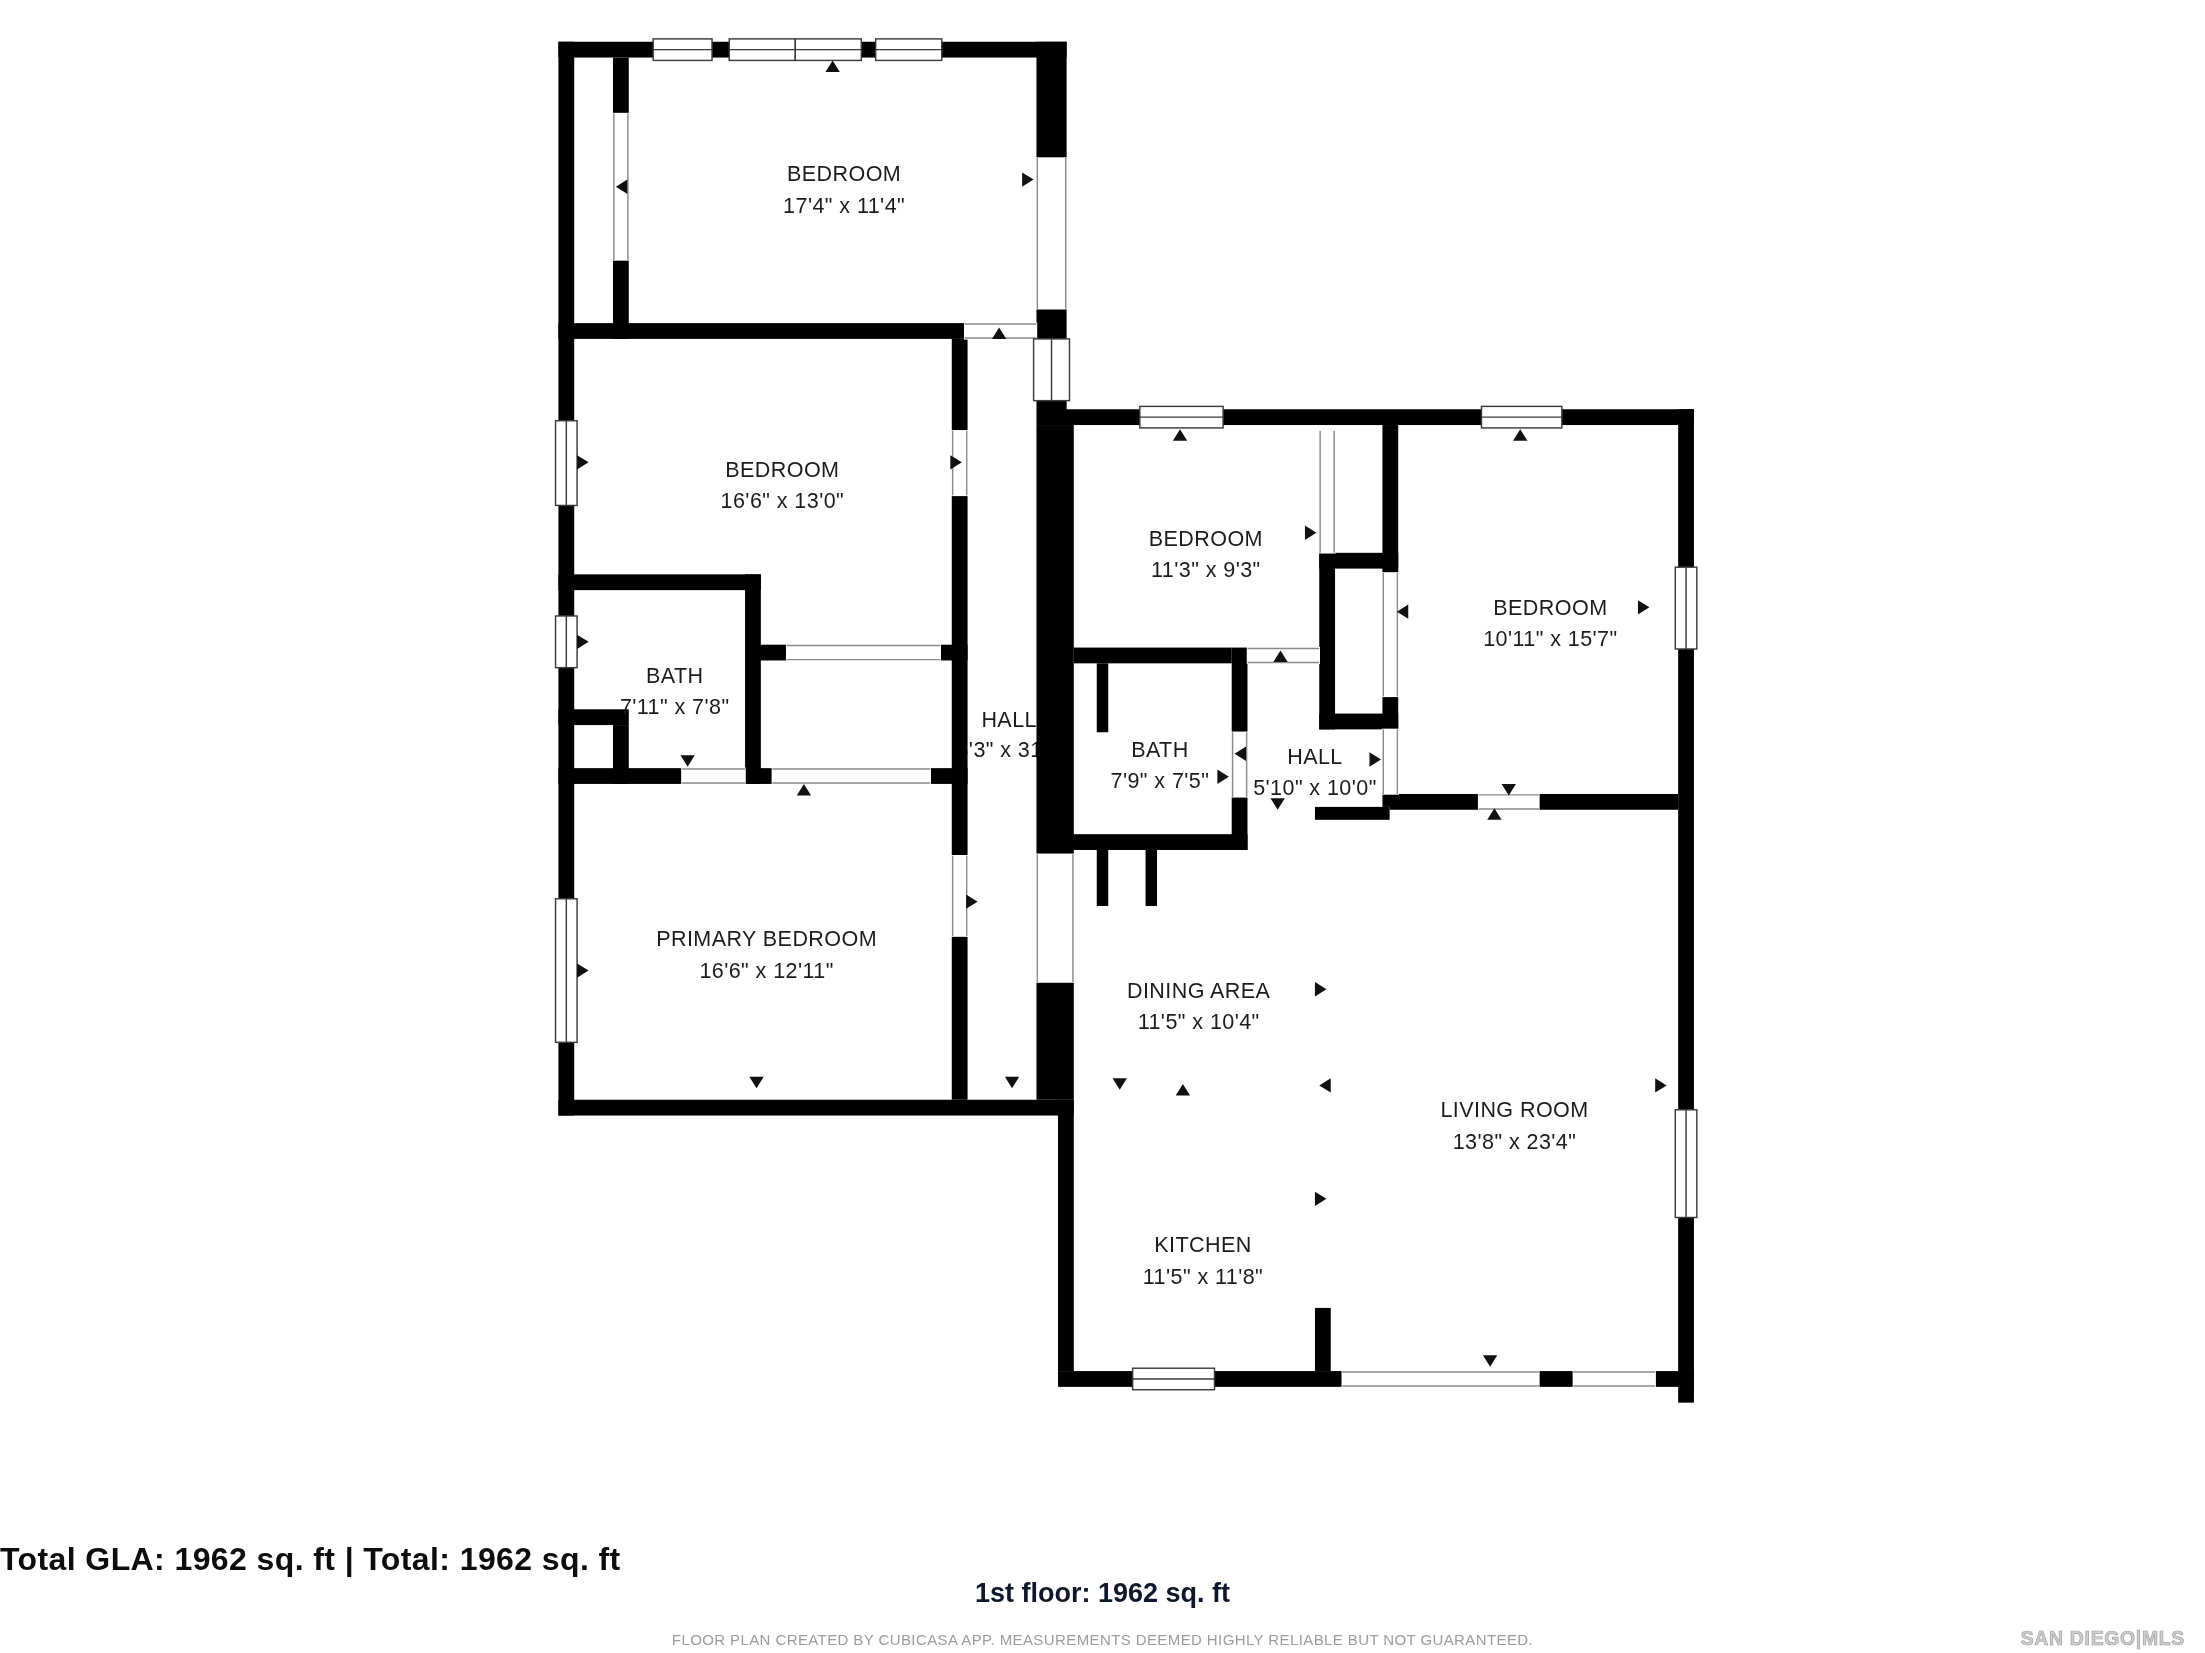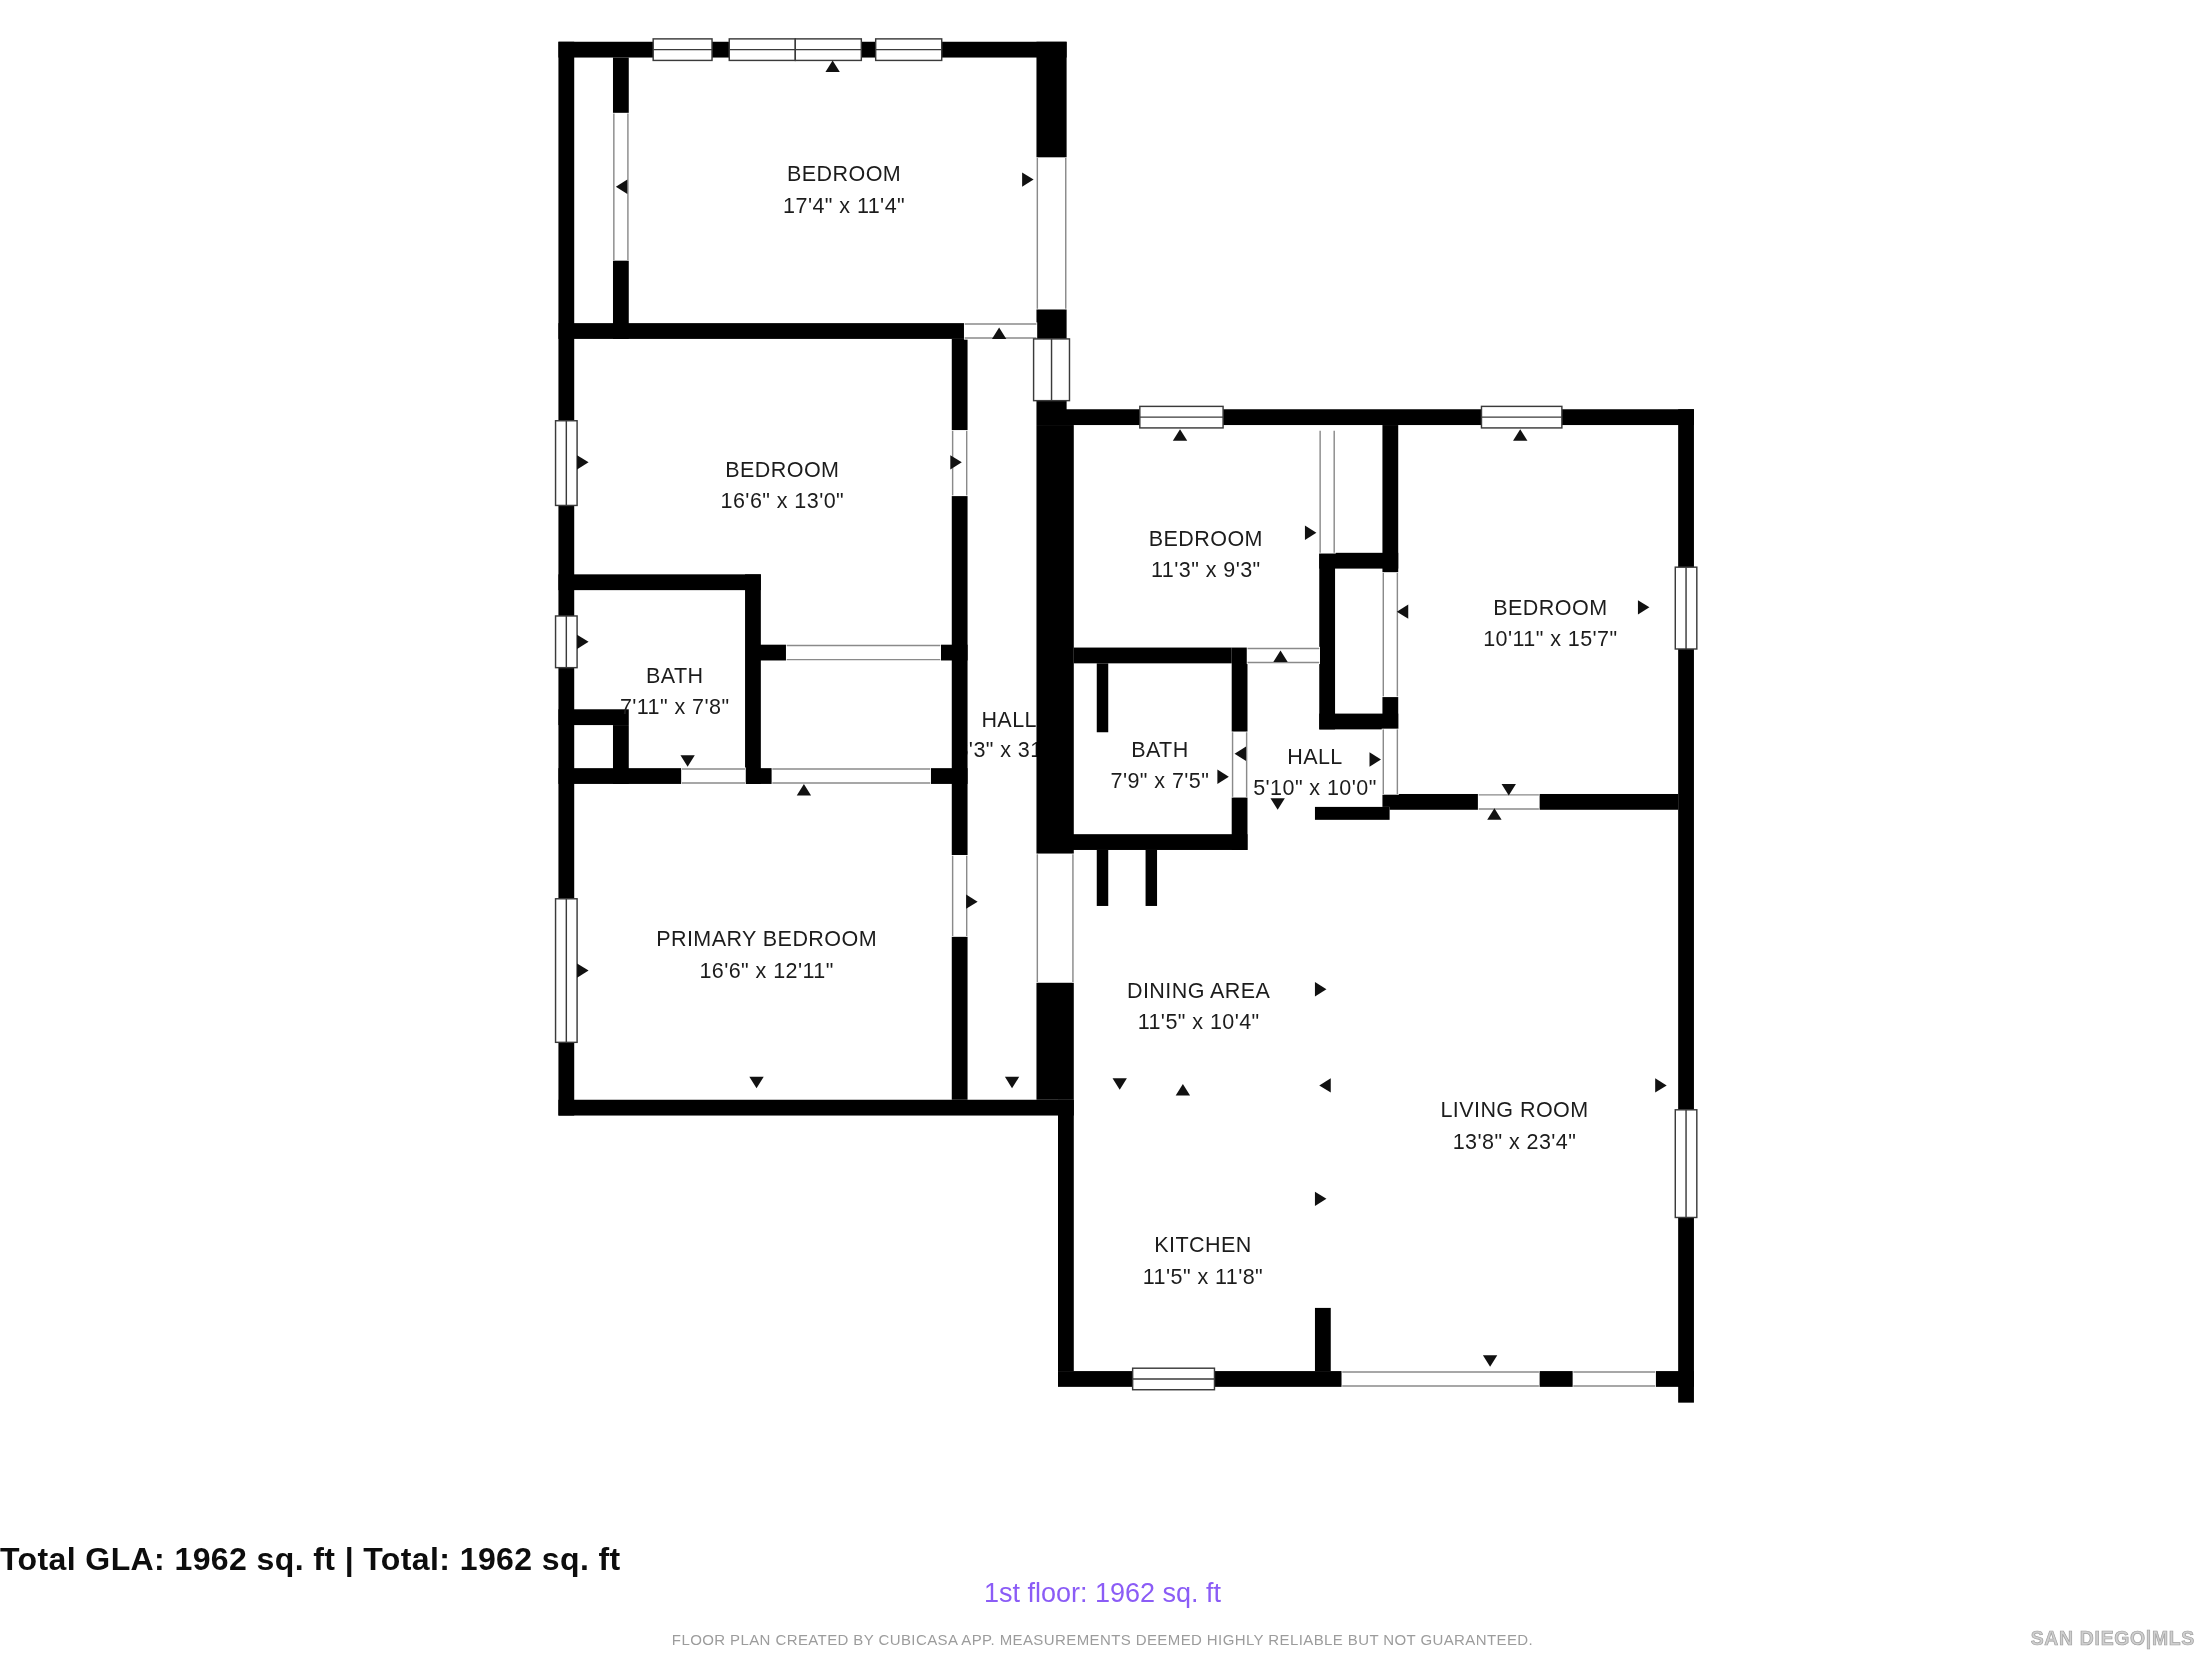--- a/index.html
+++ b/index.html
@@ -1,23 +1,23 @@
 <!DOCTYPE html>
 <html style="font-size:11.5px"><head>
 <meta charset="utf-8">
 <style>
   html,body{margin:0;padding:0;background:#ffffff;}
   body{width:2205px;height:1654px;position:relative;font-family:"Liberation Sans",sans-serif;overflow:hidden;}
   .plan-wrap{position:absolute;left:0;top:0;width:2205px;height:1654px;}
   svg{display:block;width:2205px;height:1654px;}
   svg text{font-family:"Liberation Sans",sans-serif;fill:#1c1c1c;font-size:15px;text-anchor:middle;letter-spacing:.3px;}
   .totals-1{position:absolute;top:1541px;left:0;width:100%;text-align:left;font-size:32px;font-weight:bold;color:#0d0d0d;letter-spacing:0.4px;}
-  .totals-2{position:absolute;top:1578px;left:0;width:100%;text-align:center;font-size:27px;font-weight:400;color:#8b5cf6;}
+  .totals-2{position:absolute;top:1578px;left:0;width:100%;text-align:center;font-size:27px;font-weight:700;color:#0f172a;}
   .disclaimer{position:absolute;top:1631px;left:0;width:100%;text-align:center;font-size:15px;color:#9c9c9c;letter-spacing:0.4px;}
-  .watermark{position:absolute;right:10px;bottom:4.3px;font-size:19.4px;font-weight:bold;color:#cfcfcf;-webkit-text-stroke:0.7px #9e9e9e;letter-spacing:0.7px;}
+  .watermark{position:absolute;right:20px;bottom:4.3px;font-size:19.4px;font-weight:bold;color:#cfcfcf;-webkit-text-stroke:0.7px #9e9e9e;letter-spacing:0.7px;}
 </style>
 </head>
 <body>
 
 <div class="plan-wrap">
   <svg viewBox="0 0 1536 1152">
 
     <g>
       <text x="703" y="506">HALL</text>
       <text x="705" y="527">3'3" x 31'5"</text>

